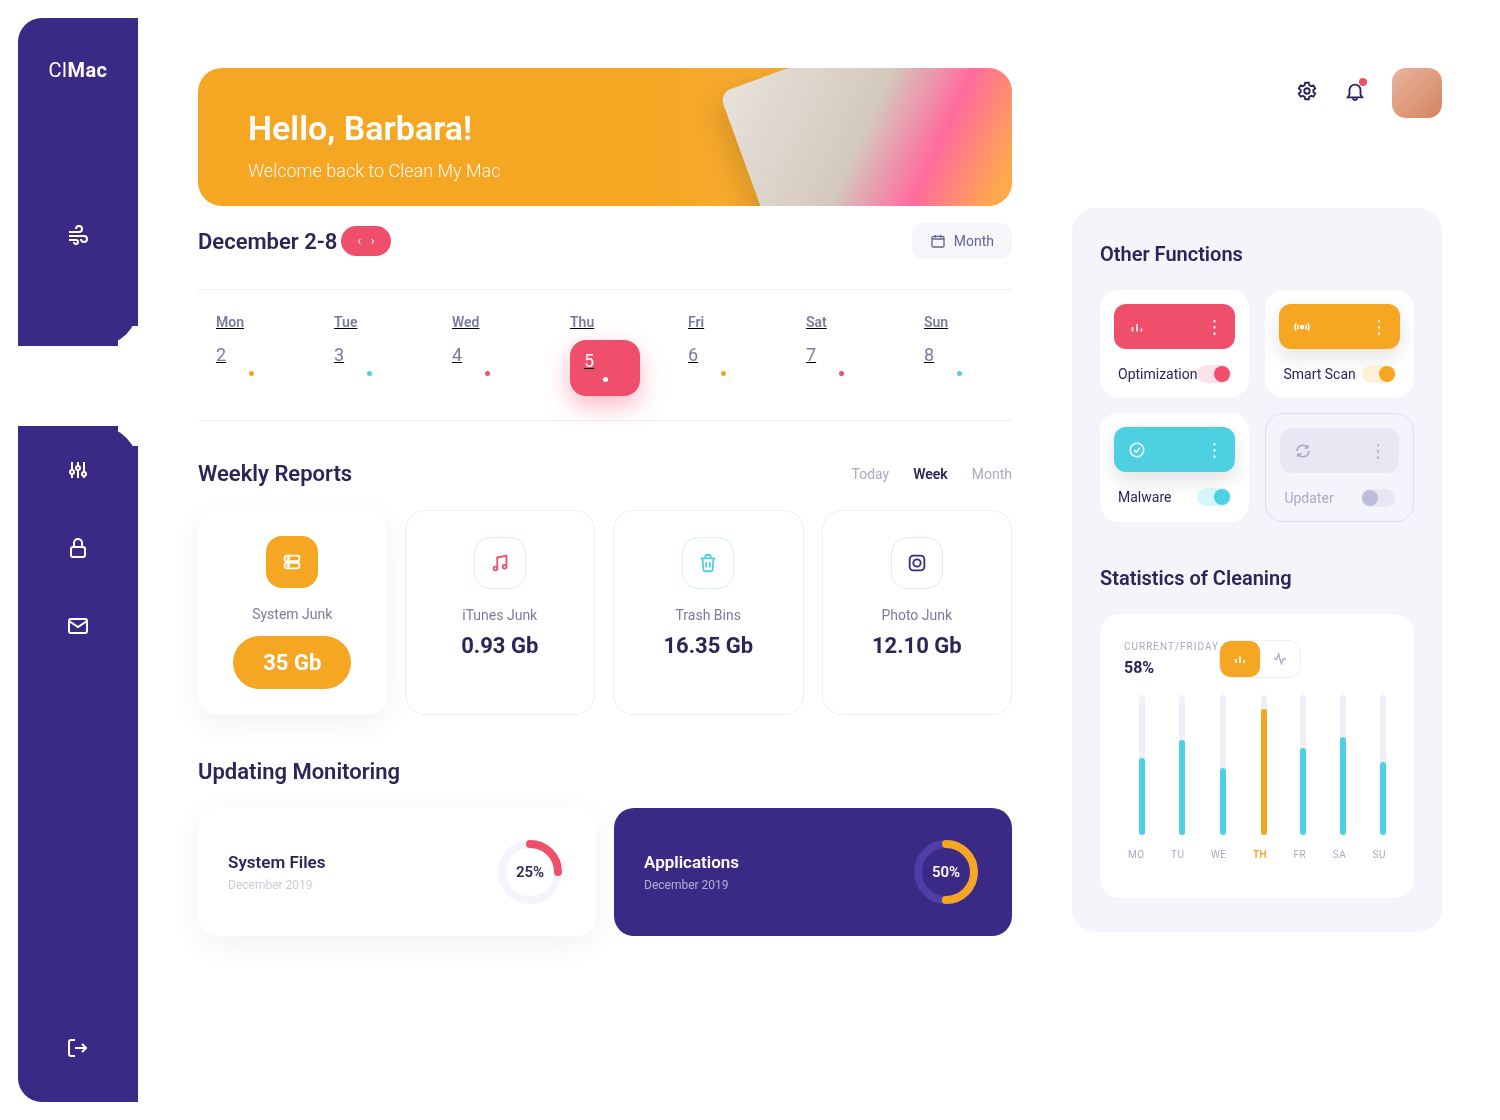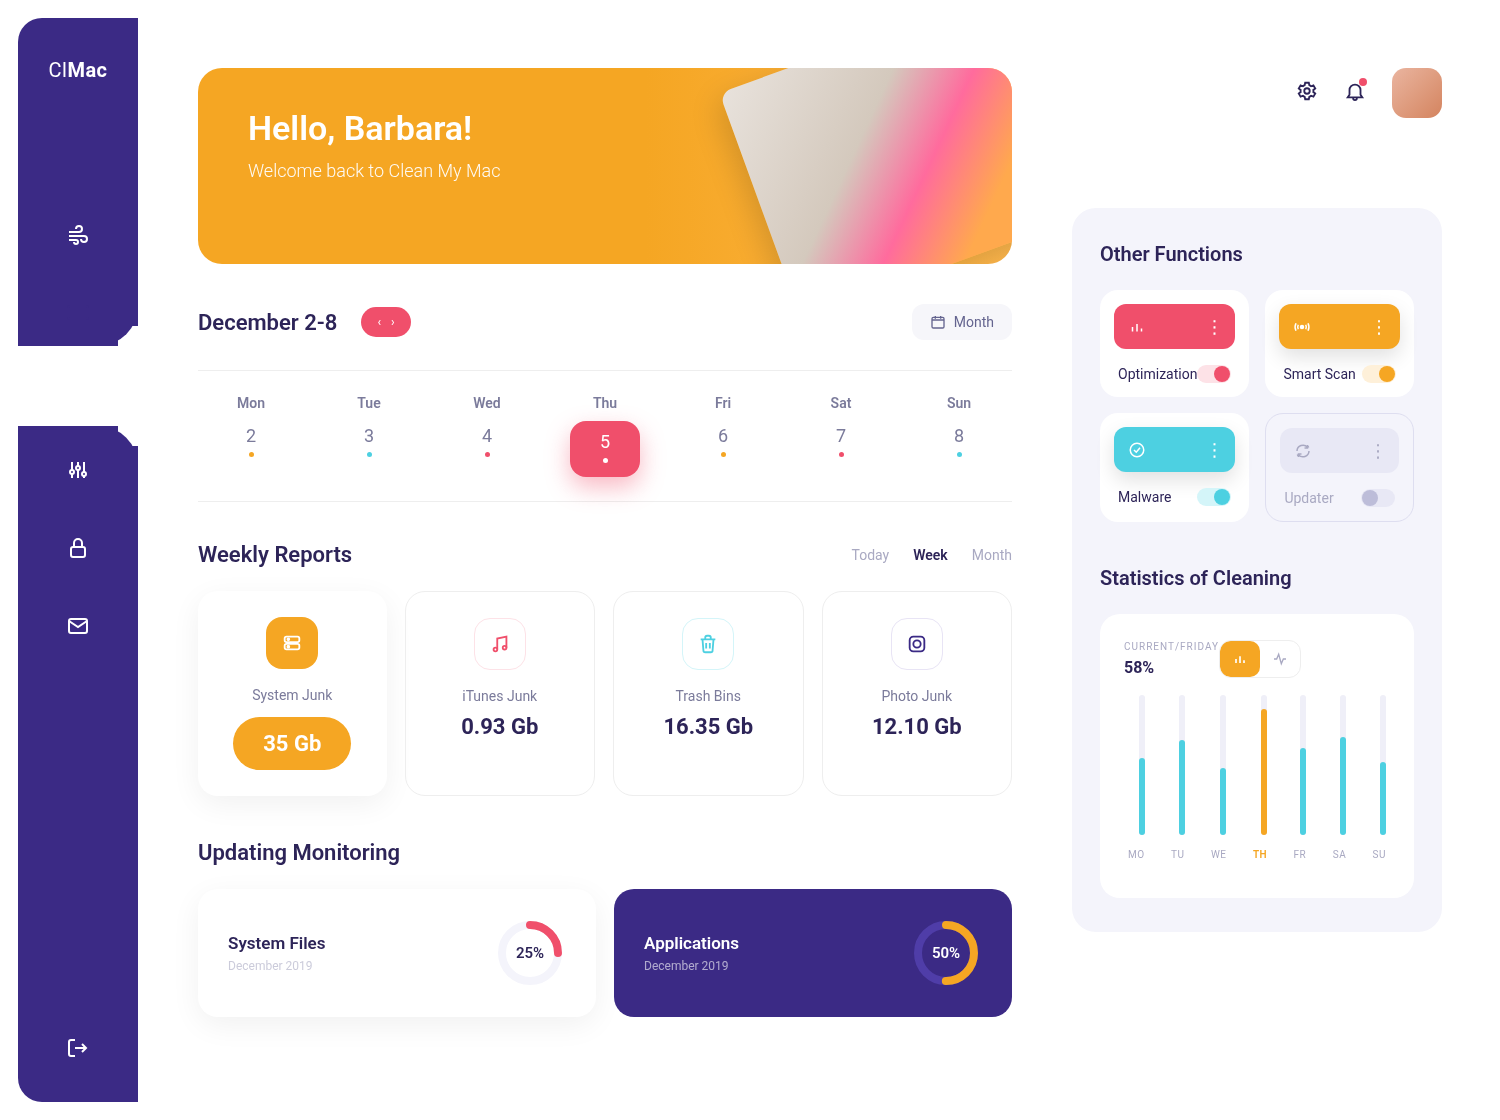--- a/index.html
+++ b/index.html
@@ -15,32 +15,32 @@
 .nav-item.active { color: #3B2A85; }
 .nav-item svg { width: 24px; height: 24px; }
 .nav-active-bg { position: absolute; left: 0; top: 328px; width: 165px; height: 80px; background: #fff; border-radius: 0 40px 40px 0; z-index: 1; }
 .nav-active-bg::before, .nav-active-bg::after { content: ''; position: absolute; right: 45px; width: 40px; height: 40px; background: transparent; }
 .nav-active-bg::before { top: -40px; border-radius: 0 0 40px 0; box-shadow: 20px 20px 0 0 #fff; }
 .nav-active-bg::after { bottom: -40px; border-radius: 0 40px 0 0; box-shadow: 20px -20px 0 0 #fff; }
 .logout { margin-top: auto; color: #fff; cursor: pointer; }
 
 
 .main { flex: 1; padding: 50px 40px 40px 60px; overflow-y: auto; }
-.hero { background: linear-gradient(90deg, #F5A623 0%, #F5A623 55%, #FFB84D 100%); border-radius: 24px; padding: 40px 50px; color: #fff; margin-bottom: 40px; position: relative; overflow: hidden; height: 196px; }
+.hero { background: linear-gradient(90deg, #F5A623 0%, #F5A623 55%, #FFB84D 100%); border-radius: 24px; padding: 40px 50px; color: #fff; margin-bottom: 17px; position: relative; overflow: hidden; height: 138px; }
 .hero h1 { font-size: 34px; font-weight: 600; margin-bottom: 12px; }
 .hero p { font-size: 18px; font-weight: 300; opacity: 0.95; }
 .hero-laptop { position: absolute; right: -20px; top: -30px; width: 280px; height: 240px; background: linear-gradient(135deg, #E8E2DC 0%, #D4C9BD 40%, #FF6B9D 60%, #FFA94D 80%); border-radius: 12px; transform: rotate(-20deg); box-shadow: -8px 8px 30px rgba(0,0,0,0.15); }
 
-.date-row { display: flex; align-items: center; gap: 24px; margin-bottom: 30px; }
+.date-row { display: flex; align-items: center; gap: 4px; margin-bottom: 30px; }
 .date-range { font-size: 22px; font-weight: 600; color: #2D2458; }
 .date-nav { background: #F04F6B; border-radius: 20px; padding: 8px 16px; display: flex; gap: 10px; color: #fff; font-size: 12px; cursor: pointer; }
 .date-filter { margin-left: auto; background: #F6F6FA; border-radius: 12px; padding: 10px 18px; display: flex; align-items: center; gap: 8px; color: #64648F; font-size: 14px; cursor: pointer; }
 
 .weekdays { display: flex; justify-content: space-between; padding: 24px 18px; border-top: 1px solid #EEE; border-bottom: 1px solid #EEE; margin-bottom: 40px; }
-.day { text-align: center; width: 70px; cursor: pointer; }
+.day { width: 70px; cursor: pointer; text-decoration: underline; }
 .day-name { font-size: 14px; color: #7B7B9B; font-weight: 600; margin-bottom: 14px; }
 .day-num { font-size: 18px; color: #7B7B9B; margin-bottom: 6px; }
 .day-dot { width: 5px; height: 5px; border-radius: 50%; margin: 0 auto; }
 .day.active .day-body { background: #F04F6B; border-radius: 16px; padding: 10px 14px 14px; color: #fff; margin-top: -4px; box-shadow: 0 10px 24px rgba(240,79,107,0.4); }
 .day.active .day-num { color: #fff; }
 .day.active .day-dot { background: #fff; }
 
 .section-head { display: flex; align-items: center; margin-bottom: 24px; }
 .section-title { font-size: 22px; font-weight: 600; color: #2D2458; }
 .tabs { margin-left: auto; display: flex; gap: 24px; font-size: 14px; }

